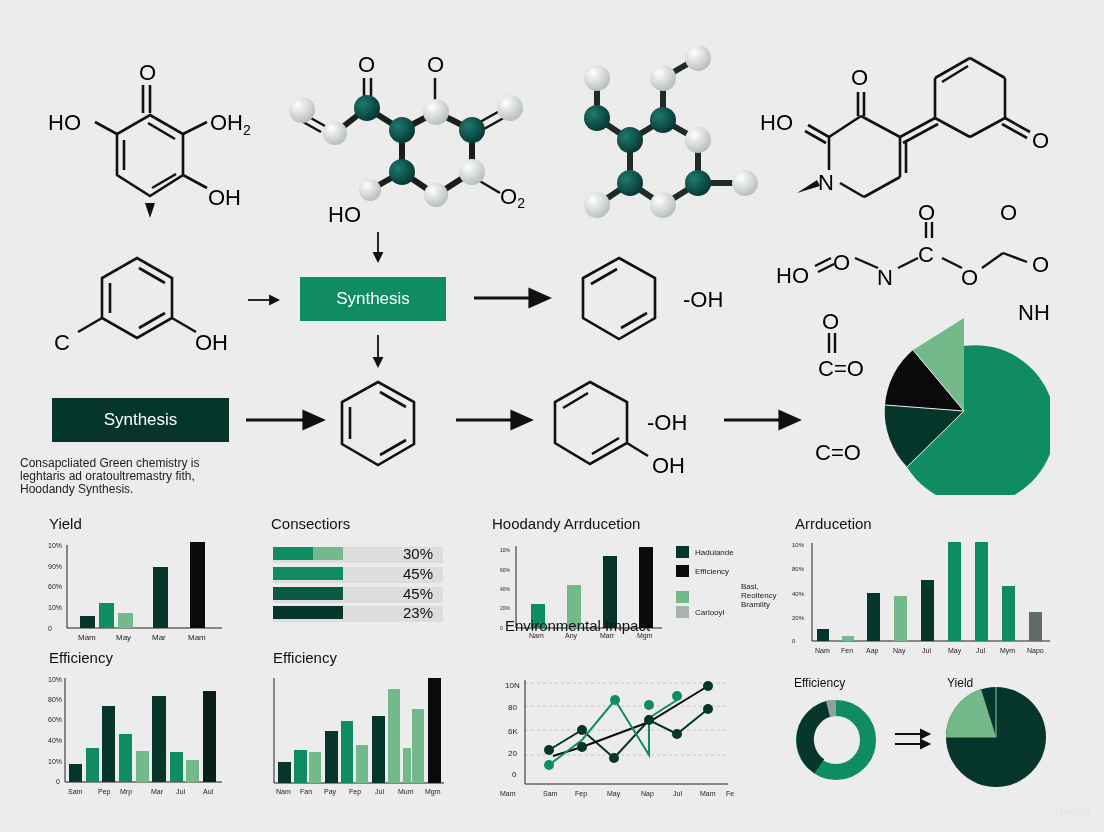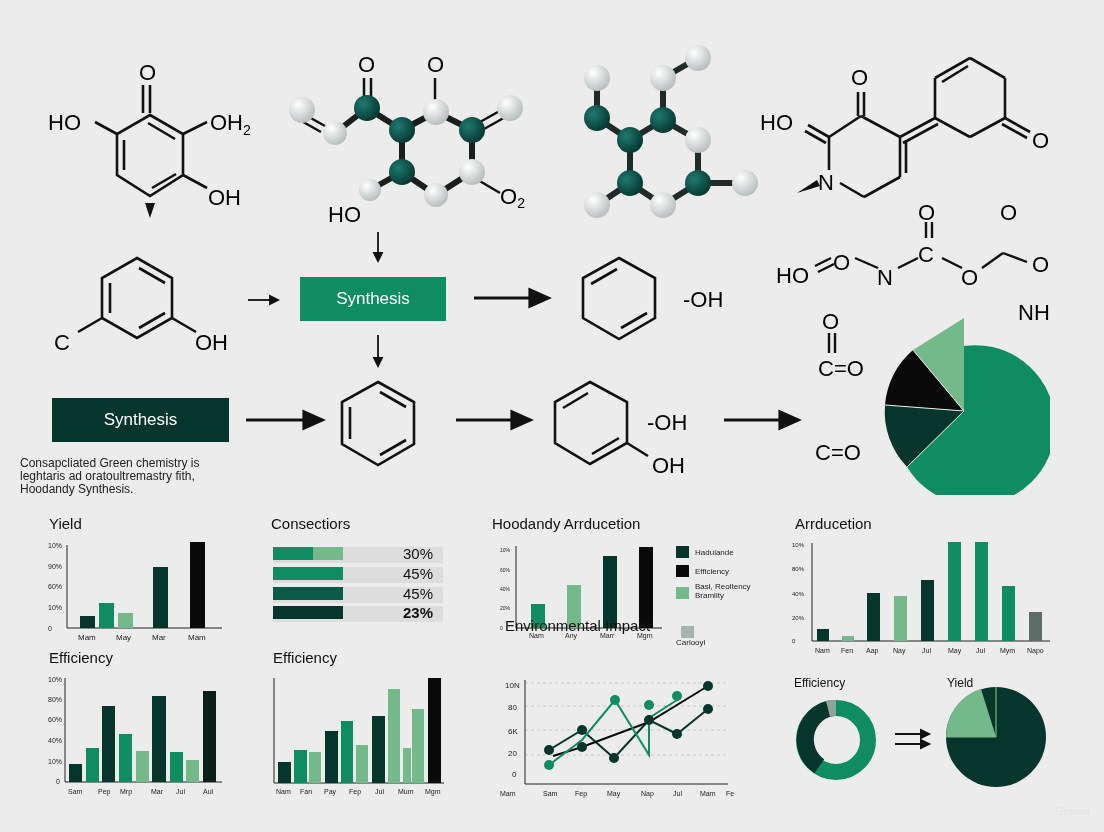--- a/index.html
+++ b/index.html
@@ -302,21 +302,21 @@
   <span class="prog-label">30%</span>
 </div>
 <div class="prog-row" style="top:567px;">
   <div class="prog-fill" style="width:70px;background:#0f8c62;"></div>
   <span class="prog-label">45%</span>
 </div>
 <div class="prog-row" style="top:587px;">
   <div class="prog-fill" style="width:70px;background:#0b5a48;"></div>
   <span class="prog-label">45%</span>
 </div>
-<div class="prog-row" style="top:606px;font-weight:bold;">
+<div class="prog-row" style="top:606px;">
   <div class="prog-fill" style="width:70px;background:#06352c;"></div>
   <span class="prog-label">23%</span>
 </div>
 
 <div class="ptitle" style="left:492px;top:515px;">Hoodandy Arrducetion</div>
 <svg class="abs" style="left:495px;top:540px" width="175" height="105" viewBox="495 540 175 105">
   <g font-size="5" fill="#222">
     <text x="500" y="630">0</text>
     <text x="500" y="610">20%</text>
     <text x="500" y="591">40%</text>
@@ -337,25 +337,25 @@
   </g>
 </svg>
 <div class="legend-item" style="left:676px;top:546px;">
   <span class="legend-sw" style="background:#06352c"></span>
     <span>Hadulande</span>
 </div>
 <div class="legend-item" style="left:676px;top:565px;">
   <span class="legend-sw" style="background:#0a0a0a"></span>
     <span>Efficiency</span>
 </div>
-<div class="legend-item" style="left:676px;top:582px;width:95px;">
+<div class="legend-item" style="left:676px;top:582px;width:95px;gap:46px;">
   <span class="legend-sw" style="background:#74b98a;margin-top:3px;"></span>
     <span>Basl, Reoltency Bramlity</span>
 </div>
-<div class="legend-item" style="left:676px;top:626px;flex-direction:column;">
+<div class="legend-item" style="left:676px;top:606px;">
   <span class="legend-sw" style="background:#a9b1b3"></span>
     <span>Carlooyl</span>
 </div>
 
 <div class="ptitle" style="left:795px;top:515px;">Arrducetion</div>
 <svg class="abs" style="left:790px;top:535px" width="290" height="125" viewBox="790 535 290 125">
   <g font-size="6" fill="#222">
     <text x="792" y="643">0</text>
     <text x="792" y="620">20%</text>
     <text x="792" y="596">40%</text>

